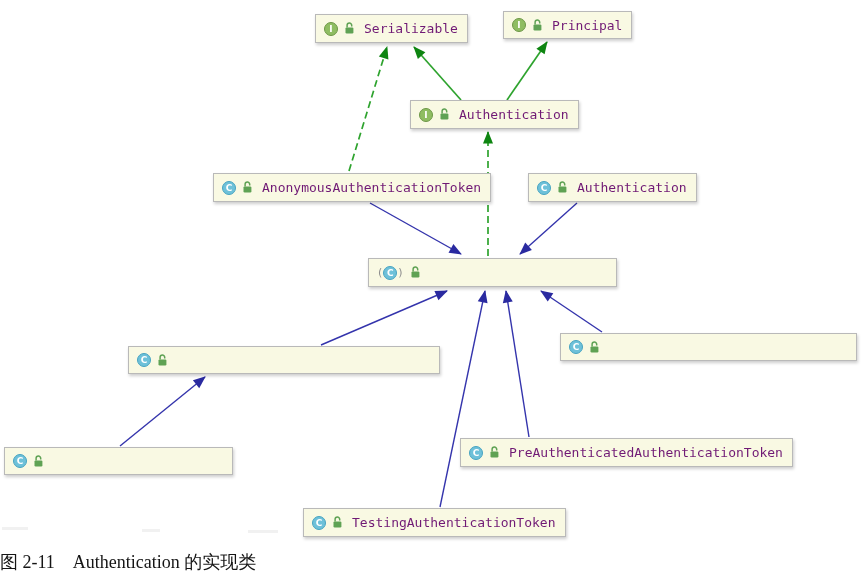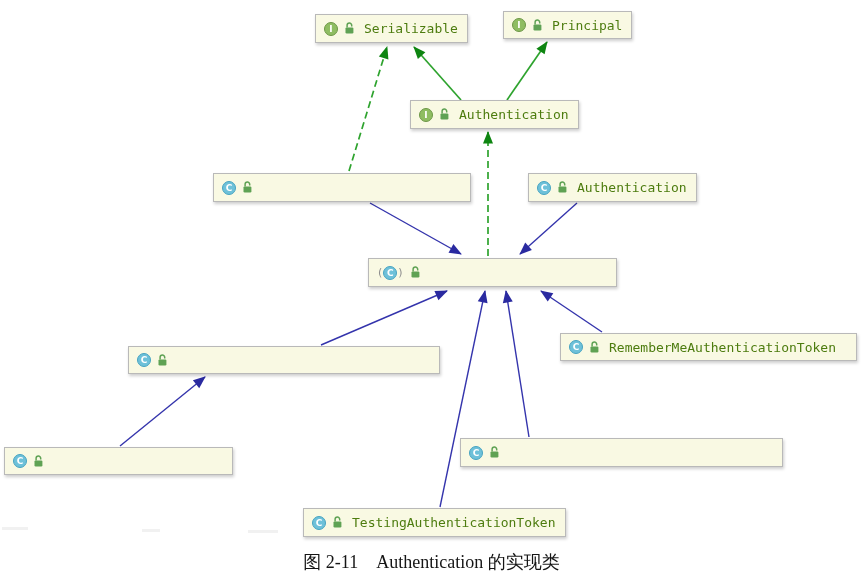--- a/index.html
+++ b/index.html
@@ -19,38 +19,38 @@
     background:#F9F9E3;
     border:1px solid #B9B9B9;
     box-shadow:1px 2px 3px rgba(0,0,0,0.20);
     padding:0 9px 0 8px;
     white-space:nowrap;
     pointer-events:auto;
     cursor:default;
   }
   .node .label{
     font-family:"DejaVu Sans Mono", monospace;
-    font-size:13px;color:#4d7c0f;
+    font-size:13px;color:#701a75;
     margin-left:9px;
     letter-spacing:0px;
   }
   .badge{
     width:14px;height:14px;border-radius:50%;
     display:inline-flex;align-items:center;justify-content:center;
     font-family:"DejaVu Sans", sans-serif;
     font-size:9px;font-weight:bold;color:#fff;
     flex:0 0 auto;
   }
   .badge.iface{background:#8FBD62;border:1px solid #6D9747;box-sizing:border-box;}
   .badge.cls{background:#6EC1D9;border:1px solid #47A4C2;box-sizing:border-box;}
   .paren{color:#8f8f8f;font-size:11px;font-family:"DejaVu Sans",sans-serif;margin:0 1px;}
   .lock{margin-left:6px;flex:0 0 auto;}
   .caption{
     position:absolute;left:0;right:0;top:550px;
-    text-align:center;
+    text-align:left;
     font-family:"Liberation Serif", serif;
     font-size:18px;color:#151515;
     z-index:3;
   }
   .wm{position:absolute;background:#9a9a9a;opacity:0.14;z-index:0;}
 </style>
 </head>
 <body>
 
 <div class="canvas">
@@ -101,20 +101,21 @@
           <rect x="1.5" y="5.4" width="7.9" height="6.1" rx="1.2" fill="#5FA254"></rect>
         </svg>
         <span class="label">Authentication</span>
       </div>
       <div class="node" style="left: 213px; top: 173px; min-width: 258px; height: 29px;">
         <span class="badge cls">C</span>
         <svg class="lock" width="11" height="13" viewBox="0 0 11 13">
           <path d="M3.1 5.6 V3.3 a2.3 2.3 0 0 1 4.6 0 V4.4" fill="none" stroke="#5FA254" stroke-width="1.5"></path>
           <rect x="1.5" y="5.4" width="7.9" height="6.1" rx="1.2" fill="#5FA254"></rect>
         </svg>
+        <span class="label">AnonymousAuthenticationToken</span>
       </div>
       <div class="node" style="left: 528px; top: 173px; min-width: 159px; height: 29px;">
         <span class="badge cls">C</span>
         <svg class="lock" width="11" height="13" viewBox="0 0 11 13">
           <path d="M3.1 5.6 V3.3 a2.3 2.3 0 0 1 4.6 0 V4.4" fill="none" stroke="#5FA254" stroke-width="1.5"></path>
           <rect x="1.5" y="5.4" width="7.9" height="6.1" rx="1.2" fill="#5FA254"></rect>
         </svg>
         <span class="label">Authentication</span>
       </div>
       <div class="node" style="left: 368px; top: 258px; min-width: 249px; height: 29px;">
@@ -132,28 +133,28 @@
           <path d="M3.1 5.6 V3.3 a2.3 2.3 0 0 1 4.6 0 V4.4" fill="none" stroke="#5FA254" stroke-width="1.5"></path>
           <rect x="1.5" y="5.4" width="7.9" height="6.1" rx="1.2" fill="#5FA254"></rect>
         </svg>
       </div>
       <div class="node" style="left: 560px; top: 333px; min-width: 297px; height: 28px;">
         <span class="badge cls">C</span>
         <svg class="lock" width="11" height="13" viewBox="0 0 11 13">
           <path d="M3.1 5.6 V3.3 a2.3 2.3 0 0 1 4.6 0 V4.4" fill="none" stroke="#5FA254" stroke-width="1.5"></path>
           <rect x="1.5" y="5.4" width="7.9" height="6.1" rx="1.2" fill="#5FA254"></rect>
         </svg>
-        <span class="label">RememberMeAuthenticationToken</span>
       </div>
       <div class="node" style="left: 460px; top: 438px; min-width: 323px; height: 29px;">
         <span class="badge cls">C</span>
         <svg class="lock" width="11" height="13" viewBox="0 0 11 13">
           <path d="M3.1 5.6 V3.3 a2.3 2.3 0 0 1 4.6 0 V4.4" fill="none" stroke="#5FA254" stroke-width="1.5"></path>
           <rect x="1.5" y="5.4" width="7.9" height="6.1" rx="1.2" fill="#5FA254"></rect>
         </svg>
+        <span class="label">PreAuthenticatedAuthenticationToken</span>
       </div>
       <div class="node" style="left: 4px; top: 447px; min-width: 229px; height: 28px;">
         <span class="badge cls">C</span>
         <svg class="lock" width="11" height="13" viewBox="0 0 11 13">
           <path d="M3.1 5.6 V3.3 a2.3 2.3 0 0 1 4.6 0 V4.4" fill="none" stroke="#5FA254" stroke-width="1.5"></path>
           <rect x="1.5" y="5.4" width="7.9" height="6.1" rx="1.2" fill="#5FA254"></rect>
         </svg>
       </div>
       <div class="node" style="left: 303px; top: 508px; min-width: 259px; height: 29px;">
         <span class="badge cls">C</span>

